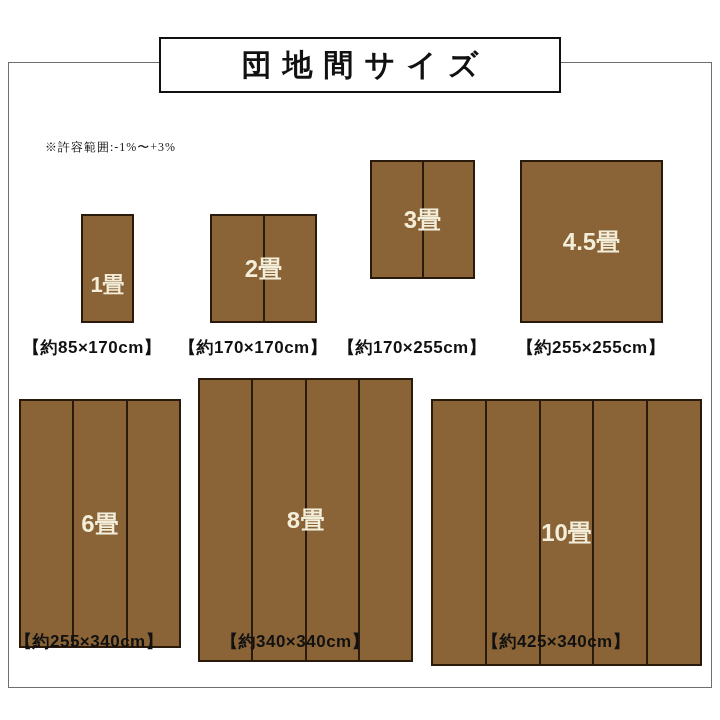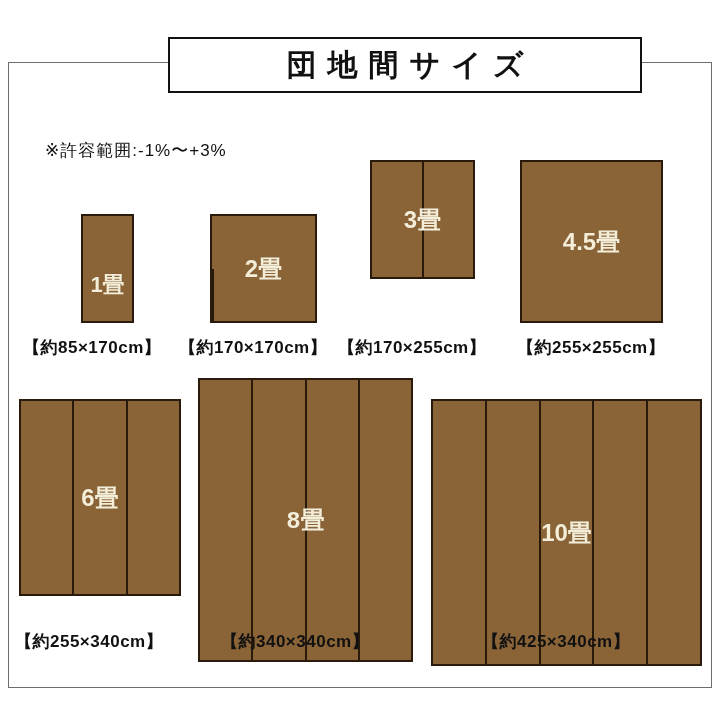--- a/index.html
+++ b/index.html
@@ -22,40 +22,41 @@
   }
   
   .frame{
     position:absolute;
     left:8px;top:62px;width:704px;height:626px;
     border:1px solid var(--frame-border);
   }
   
   .title-box{
     position:absolute;
-    left:168px;top:37px;width:474px;height:56px;
+    left:159px;top:37px;width:402px;height:56px;
     background:var(--background);
     border:2px solid var(--title-border);
     display:flex;align-items:center;justify-content:center;
     z-index:3;
   }
   .title-box span{
     font-size:30px;
     font-weight:bold;
     letter-spacing:11px;
     text-indent:11px;
     white-space:nowrap;
   }
   
   .note{
     position:absolute;
     left:45px;top:139px;
-    font-size:17px;
+    font-size:12px;
     letter-spacing:1px;
     white-space:nowrap;
+    font-family:Liberation Serif, serif;
   }
   
   .mat{
     position:absolute;
     display:flex;
     background:var(--mat-fill);
     border:2px solid var(--mat-border);
   }
   .panel{flex:1;border-left:2px solid var(--mat-border);}
   .panel:first-child{border-left:none;}
@@ -64,24 +65,24 @@
     top:50%;left:50%;
     transform:translate(-50%,-50%);
     color:var(--mat-label);
     font-size:24px;
     font-weight:bold;
     white-space:nowrap;
     z-index:2;
     text-shadow:0 0 1px rgba(0,0,0,0.15);
   }
   .mat-1jo {left:81px; top:214px;width:53px; height:109px;}
-  .mat-2jo {left:210px;top:214px;width:107px;height:109px;flex-direction:column;}
+  .mat-2jo {left:210px;top:214px;width:107px;height:109px;}
   .mat-3jo {left:370px;top:160px;width:105px;height:119px;}
   .mat-45jo{left:520px;top:160px;width:143px;height:163px;align-items:flex-end;}
-  .mat-6jo {left:19px; top:399px;width:162px;height:197px;}
+  .mat-6jo {left:19px; top:399px;width:162px;height:249px;}
   .mat-8jo {left:198px;top:378px;width:215px;height:284px;font-family:Liberation Mono, monospace;}
   .mat-10jo{left:431px;top:399px;width:271px;height:267px;}
   .mat-1jo .mat-label{font-size:22px;margin-top:16px;}
   
   .dim{
     position:absolute;
     width:170px;
     font-size:17px;
     font-weight:bold;
     text-align:left;

